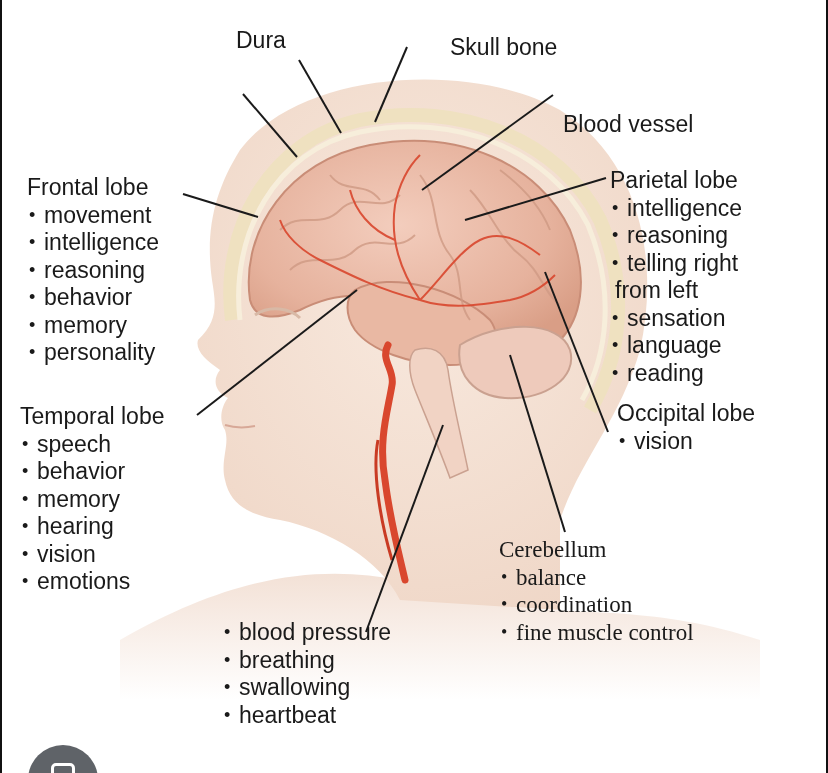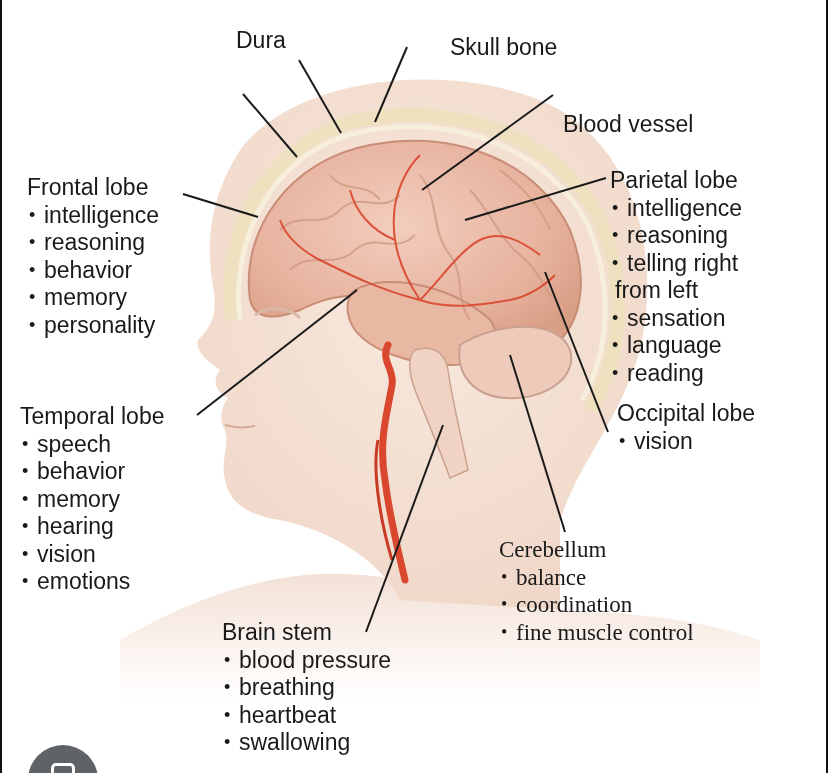--- a/index.html
+++ b/index.html
@@ -104,20 +104,21 @@
 <div class="label" style="left:62px; top:74px;">
 </div>
 
 <div class="label" style="left:563px; top:84px;margin-top:27px;">
   <span class="title">Blood vessel</span>
 </div>
 
 <div class="label" style="left:27px; top:174px;">
   <span class="title">Frontal lobe</span>
   <ul>
+    <li>movement</li>
     <li>intelligence</li>
     <li>reasoning</li>
     <li>behavior</li>
     <li>memory</li>
     <li>personality</li>
   </ul>
 </div>
 
 <div class="label" style="left:610px; top:167px;">
   <span class="title">Parietal lobe</span>
@@ -154,24 +155,23 @@
 <div class="label" style="left:499px; top:536px;font-family:Liberation Serif, serif;">
   <span class="title">Cerebellum</span>
   <ul>
     <li>balance</li>
     <li>coordination</li>
     <li>fine muscle control</li>
   </ul>
 </div>
 
 <div class="label" style="left:222px; top:619px;">
-  <span class="title">Brain stem</span>
   <ul>
     <li>blood pressure</li>
     <li>breathing</li>
+    <li>swallowing</li>
     <li>heartbeat</li>
-    <li>swallowing</li>
   </ul>
 </div>
 
 <div class="lens-btn">
   <span class="glyph"></span>
 </div>
 
 </body></html>

